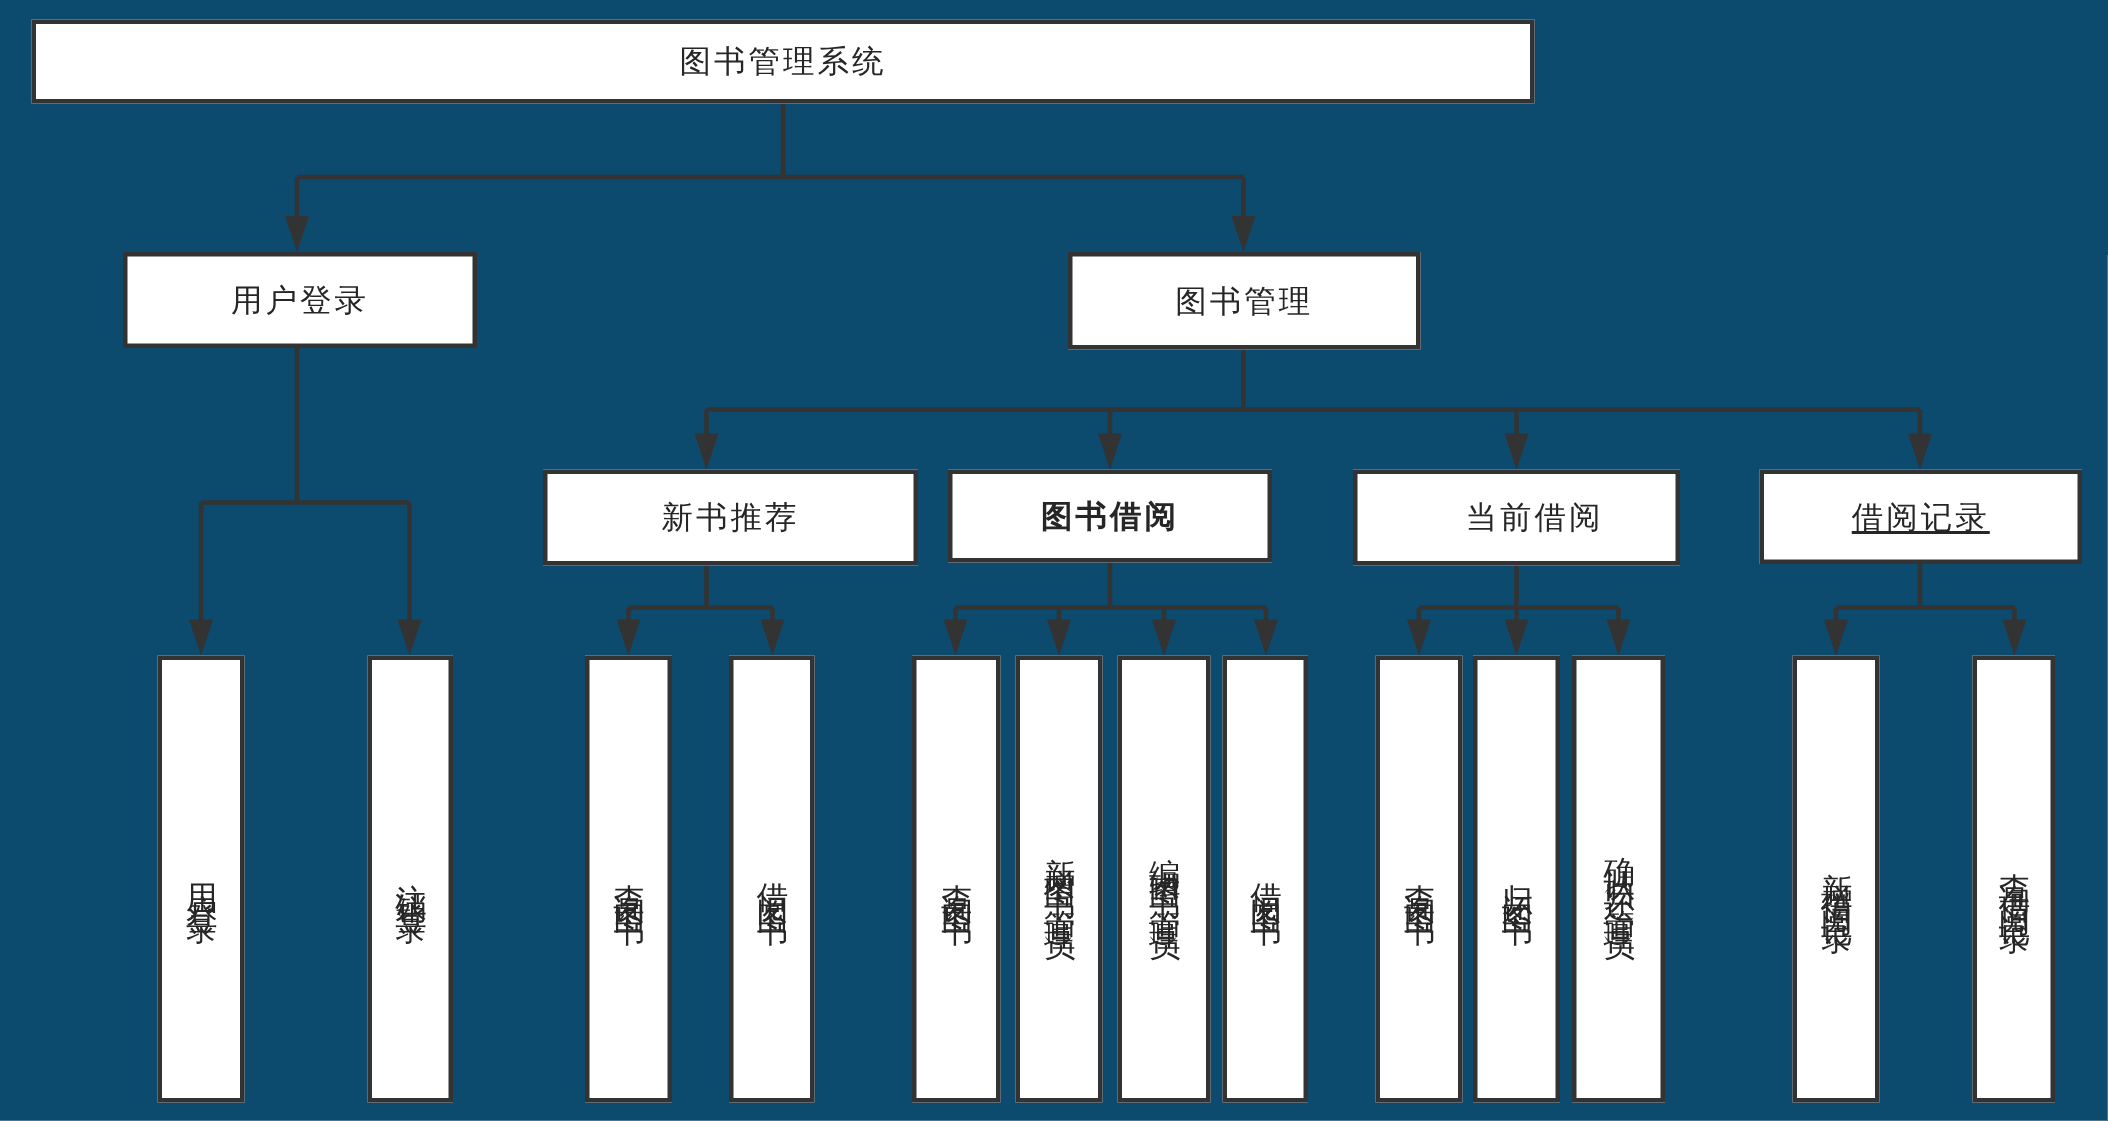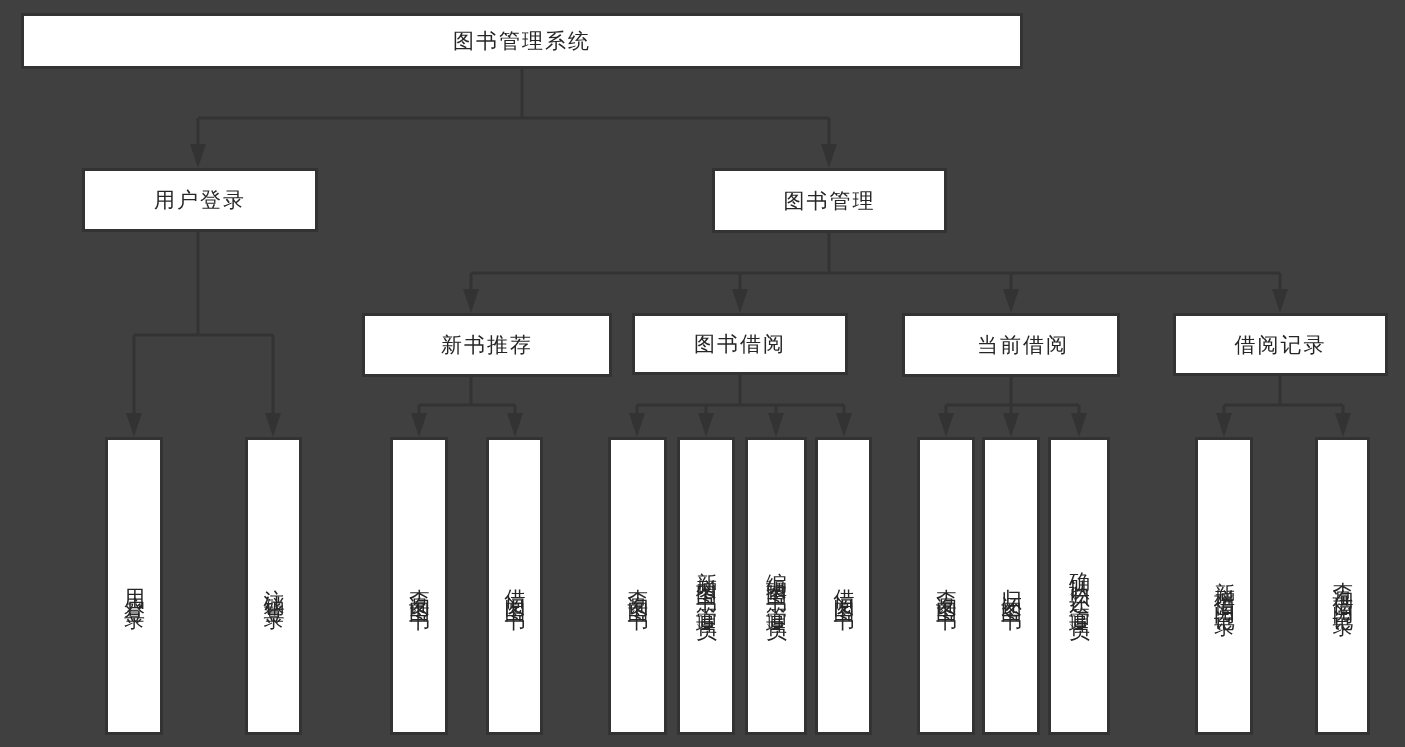--- a/index.html
+++ b/index.html
@@ -5,21 +5,21 @@
   html, body { margin: 0; padding: 0; }
   body {
     width: 1405px; height: 747px;
     background: #ffffff;
     font-family: "DejaVu Sans", sans-serif;
     overflow: hidden;
   }
   #diagram {
     position: relative;
     width: 1405px; height: 747px;
-    background: #404040;
+    background: #0c4a6e;
   }
   #connectors {
     position: absolute; left: 0; top: 0;
     width: 1405px; height: 747px;
     z-index: 1;
   }
   .node {
     position: absolute;
     box-sizing: border-box;
     border: 3px solid #333333;
@@ -88,23 +88,23 @@
       <polygon points="1335,413 1351,413 1343,437"></polygon>
     </g>
   </svg>
 
   <div class="node" style="left:21px; top:13px; width:1002px; height:56px;">图书管理系统</div>
 
   <div class="node" style="left:82px; top:168px; width:236px; height:64px;">用户登录</div>
   <div class="node" style="left:712px; top:168px; width:235px; height:65px;">图书管理</div>
 
   <div class="node" style="left:362px; top:313px; width:250px; height:64px;">新书推荐</div>
-  <div class="node" style="left:632px; top:313px; width:216px; height:62px;">图书借阅</div>
+  <div class="node" style="left:632px; top:313px; width:216px; height:62px;font-weight:bold;">图书借阅</div>
   <div class="node" style="left:902px; top:313px; width:218px; height:64px;padding-left:24px;">当前借阅</div>
-  <div class="node" style="left:1173px; top:313px; width:215px; height:63px;">借阅记录</div>
+  <div class="node" style="left:1173px; top:313px; width:215px; height:63px;text-decoration:underline;">借阅记录</div>
 
   <div class="node leaf" style="left:105px; top:437px; width:58px; height:298px;">用户登录</div>
   <div class="node leaf" style="left:245px; top:437px; width:57px; height:298px;">注销登录</div>
 
   <div class="node leaf" style="left:390px; top:437px; width:58px; height:298px;">查询图书</div>
   <div class="node leaf" style="left:486px; top:437px; width:57px; height:298px;">借阅图书</div>
 
   <div class="node leaf" style="left:608px; top:437px; width:59px; height:298px;">查询图书</div>
   <div class="node leaf" style="left:677px; top:437px; width:58px; height:298px;">新增图书（管理员）</div>
   <div class="node leaf" style="left:745px; top:437px; width:62px; height:298px;">编辑图书（管理员）</div>

